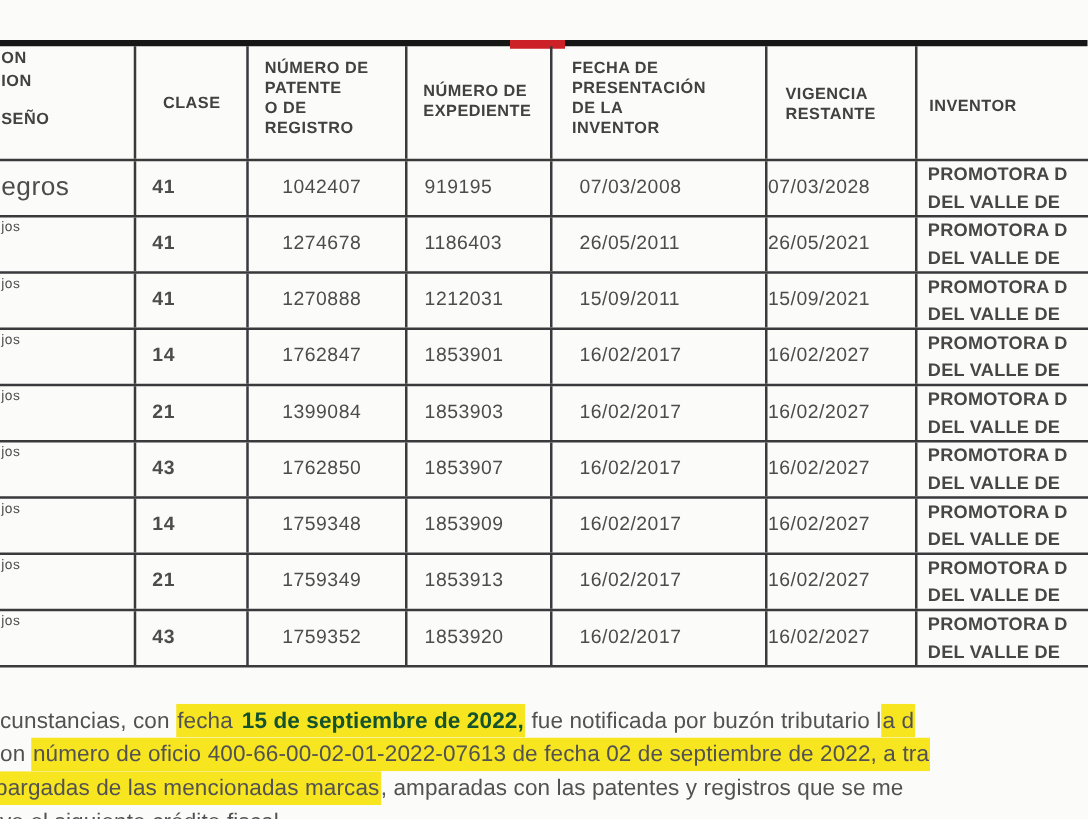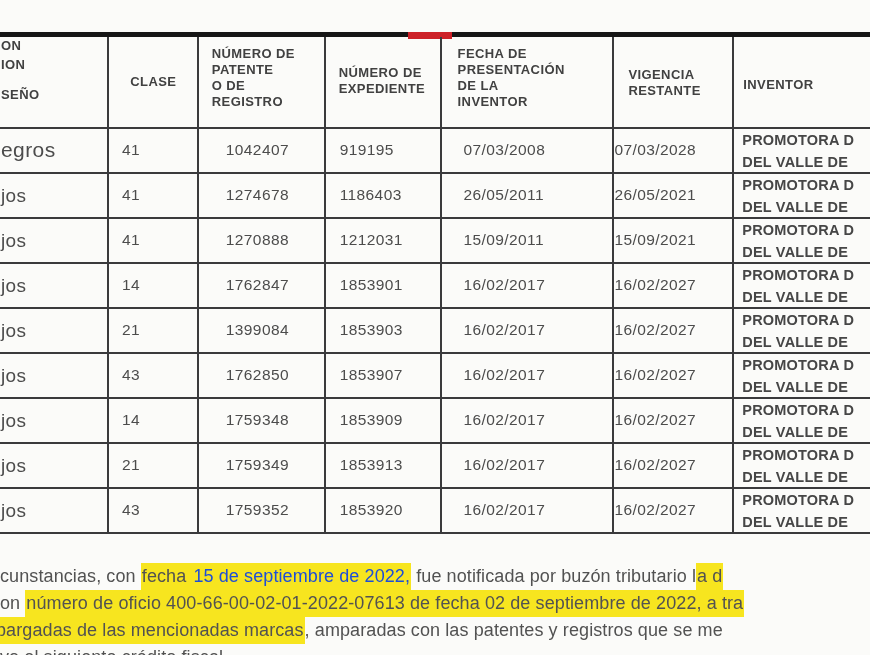--- a/index.html
+++ b/index.html
@@ -33,34 +33,34 @@
   .hc1 .f1{top:20px;}
   .hc1 .f2{top:50px;}
   .hc2{padding:37px 0 0 1px;text-align:center;}
   .hc3{padding:9px 0 0 13px;}
   .hc4{padding:28px 0 0 13px;}
   .hc5{padding:9px 0 0 16px;}
   .hc6{padding:30px 0 0 14px;}
   .hc7{padding:40px 0 0 9px;}
   .data .tc{font-size:15.5px;color:#4c4c4c;letter-spacing:.4px;}
   .cell-mid{line-height:41px;white-space:pre;}
-  .cn{padding-left:13px;}
+  .cn{padding-left:13px;font-weight:bold;}
   .cp{padding-left:27px;}
   .ce{padding-left:14px;}
   .cf{padding-left:22px;}
   .cv{}
-  .name-top{padding:13px 0 0 1px;line-height:17px;font-size:19px;}
+  .name-top{padding:0 0 0 1px;line-height:17px;font-size:11px;}
   .name-mid{padding-left:1px;line-height:41px;font-size:21px;}
   .inv{padding:0 0 0 8px;font-size:14.5px;font-weight:600;line-height:22px;letter-spacing:.2px;color:#464646;white-space:pre;}
   
   .para{position:absolute;left:0;top:531px;width:880px;font-size:18px;color:#525252;letter-spacing:.1px;}
   .pline{height:27px;line-height:27px;white-space:nowrap;overflow:hidden;}
   .pline span{white-space:pre;}
   .hl{background:#f7e51f;padding:3px 1px 4px 1px;}
-  .b{font-weight:normal;color:#1d4ed8;}
+  .b{font-weight:bold;color:#14532d;}
   .l3{margin-left:-5px;}
   
   .sigline{position:absolute;left:744px;top:630px;width:126px;height:2px;
     background:linear-gradient(90deg,#9a9a9a,#6f6f6f 30%,#7d7d7d 70%,#6a6a6a);}
   .cutglyphs{position:absolute;left:788px;top:644px;width:82px;height:11px;overflow:hidden;
     font-size:21px;color:#a9a9a9;letter-spacing:3px;line-height:21px;}
 </style>
 </head>
 <body>
 

